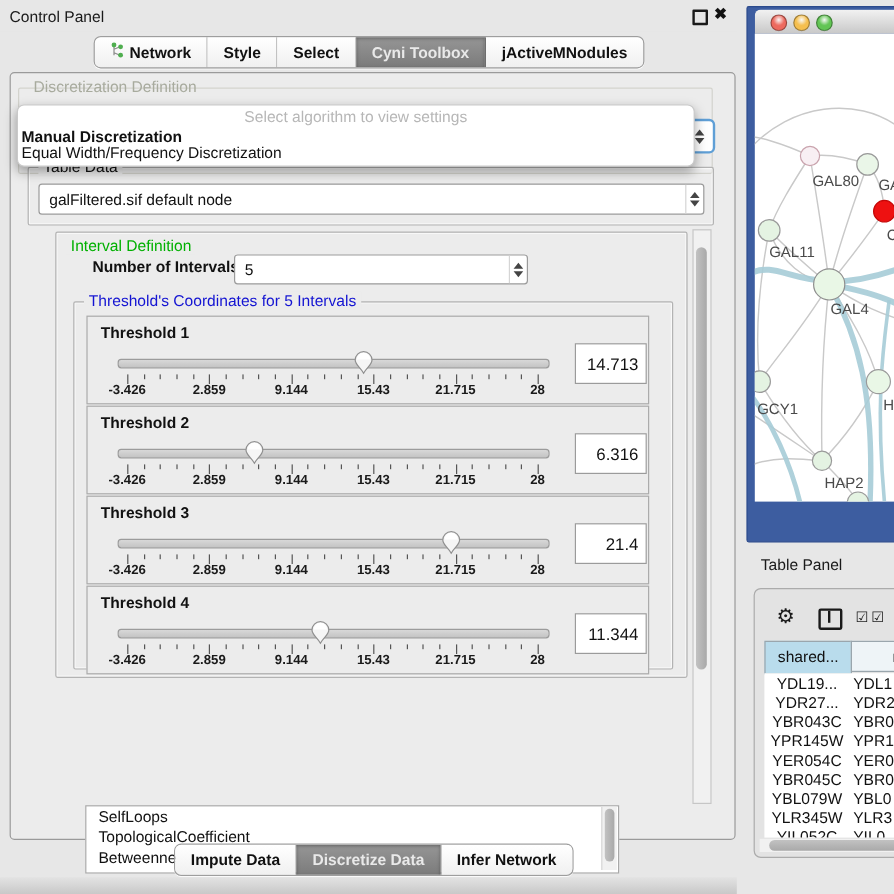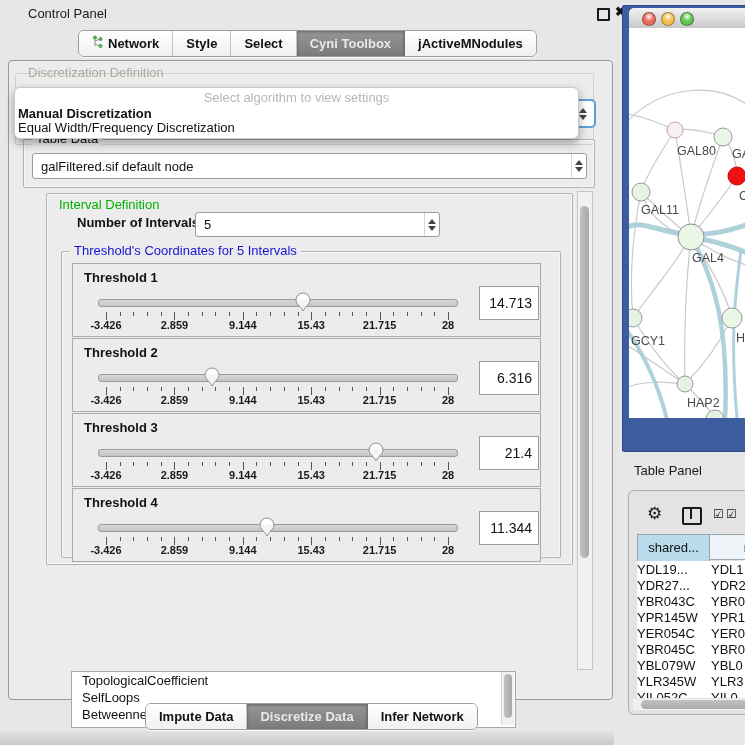--- a/index.html
+++ b/index.html
@@ -1,20 +1,20 @@
 <!DOCTYPE html>
 <html><head>
 <meta charset="utf-8">
 <style>
   html,body{margin:0;padding:0;}
   #root{position:relative;width:745px;height:745px;background:#e7e7e7;
         font-family:"Liberation Sans",sans-serif;overflow:hidden;color:#111;}
   .abs{position:absolute;}
   
-  #cp-titlebar{left:0;top:0;width:614px;height:26px;background:#e7e7e7;margin-left:20px;}
+  #cp-titlebar{left:0;top:0;width:614px;height:26px;background:#e7e7e7;}
   #cp-title{left:8px;top:6px;font-size:13px;color:#1a1a1a;}
   #cp-float{left:577px;top:8px;width:9px;height:9px;border:2px solid #1a1a1a;border-radius:1px;}
   #cp-close{left:595px;top:4px;font-size:13px;font-weight:bold;color:#111;}
   .segbar{display:flex;height:25px;border:1px solid #9e9e9e;border-radius:6px;overflow:hidden;
           box-shadow:0 1px 0 rgba(255,255,255,.8);}
   .seg{display:flex;align-items:center;gap:5px;padding:0 13px;font-size:13px;font-weight:bold;
        background:linear-gradient(#ffffff,#f0f0f0);border-right:1px solid #c2c2c2;white-space:nowrap;}
   .seg:last-child{border-right:none;}
   .seg.active{background:linear-gradient(#969696,#7b7b7b);color:#e9e9e9;border-right:1px solid #6e6e6e;
        box-shadow:inset 0 1px 3px rgba(0,0,0,.35);}
@@ -64,21 +64,21 @@
   .light{position:absolute;top:4px;width:12px;height:12px;border-radius:50%;}
   #net-canvas{left:629px;top:28px;width:116px;height:390px;background:#fff;}
   
   #tp-titlebar{left:622px;top:455px;width:123px;height:30px;background:#e7e7e7;text-decoration:underline;}
   #tp-title{left:12px;top:8px;font-size:13px;color:#1a1a1a;}
   #tp-body{left:628px;top:490px;width:120px;height:223px;background:#e3e3e3;border:1px solid #ababab;
       border-top-left-radius:6px;border-bottom-left-radius:6px;}
   .th-cell{position:absolute;top:43px;height:26px;font-size:13px;text-align:center;line-height:26px;
       border:1px solid #9aa6ad;overflow:hidden;}
   #tp-rows{position:absolute;left:8px;top:70px;width:112px;height:67px;}
-  .tp-row{position:absolute;font-size:13px;height:16px;line-height:16px;
+  .tp-row{position:absolute;font-size:13px;height:16px;line-height:16px;text-align:center;
       white-space:nowrap;overflow:hidden;color:#111;}
   #gear-icon{left:18px;top:14px;font-size:17px;line-height:17px;color:#1a1a1a;}
   #split-icon{left:53px;top:16px;width:16px;height:14px;border:2px solid #1a1a1a;border-radius:2px;}
   #split-icon div{position:absolute;left:6px;top:0;width:2px;height:10px;background:#1a1a1a;}
   .chk{position:absolute;top:17px;font-size:12px;line-height:12px;color:#1a1a1a;}
   #footer-strip{left:0;top:731px;width:614px;height:14px;background:linear-gradient(#e3e3e3,#c8c8c8);}
   svg text{font-family:"Liberation Sans",sans-serif;}
 </style>
 </head>
 <body>
@@ -321,22 +321,22 @@
       </div>
 
     <div class="sb-v abs" style="left:568px;top:130px;width:14px;height:477px;">
       <div class="sb-thumb" style="left:2px;top:14px;width:9px;height:352px;"></div>
     </div>
 
     <div id="attr-list" class="abs">
       <div class="sb-v" style="right:1px;top:0;width:12px;height:53px;border:none;border-left:1px solid #d8d8d8;">
         <div class="sb-thumb" style="left:2px;top:2px;width:8px;height:44px;"></div>
       </div>
-    <div class="attr-item">TopologicalCoefficient</div>
-        <div class="attr-item">SelfLoops</div>
+    <div class="attr-item">SelfLoops</div>
+        <div class="attr-item">TopologicalCoefficient</div>
         <div class="attr-item">BetweennessCentrality</div>
       </div>
 
     <div id="apply-btn" class="abs">Apply</div>
   </div>
 
   <div id="bottom-tabs" class="segbar abs" style="left:145px;top:703px;">
       <div class="seg">
         <span>Impute Data</span>
       </div>

